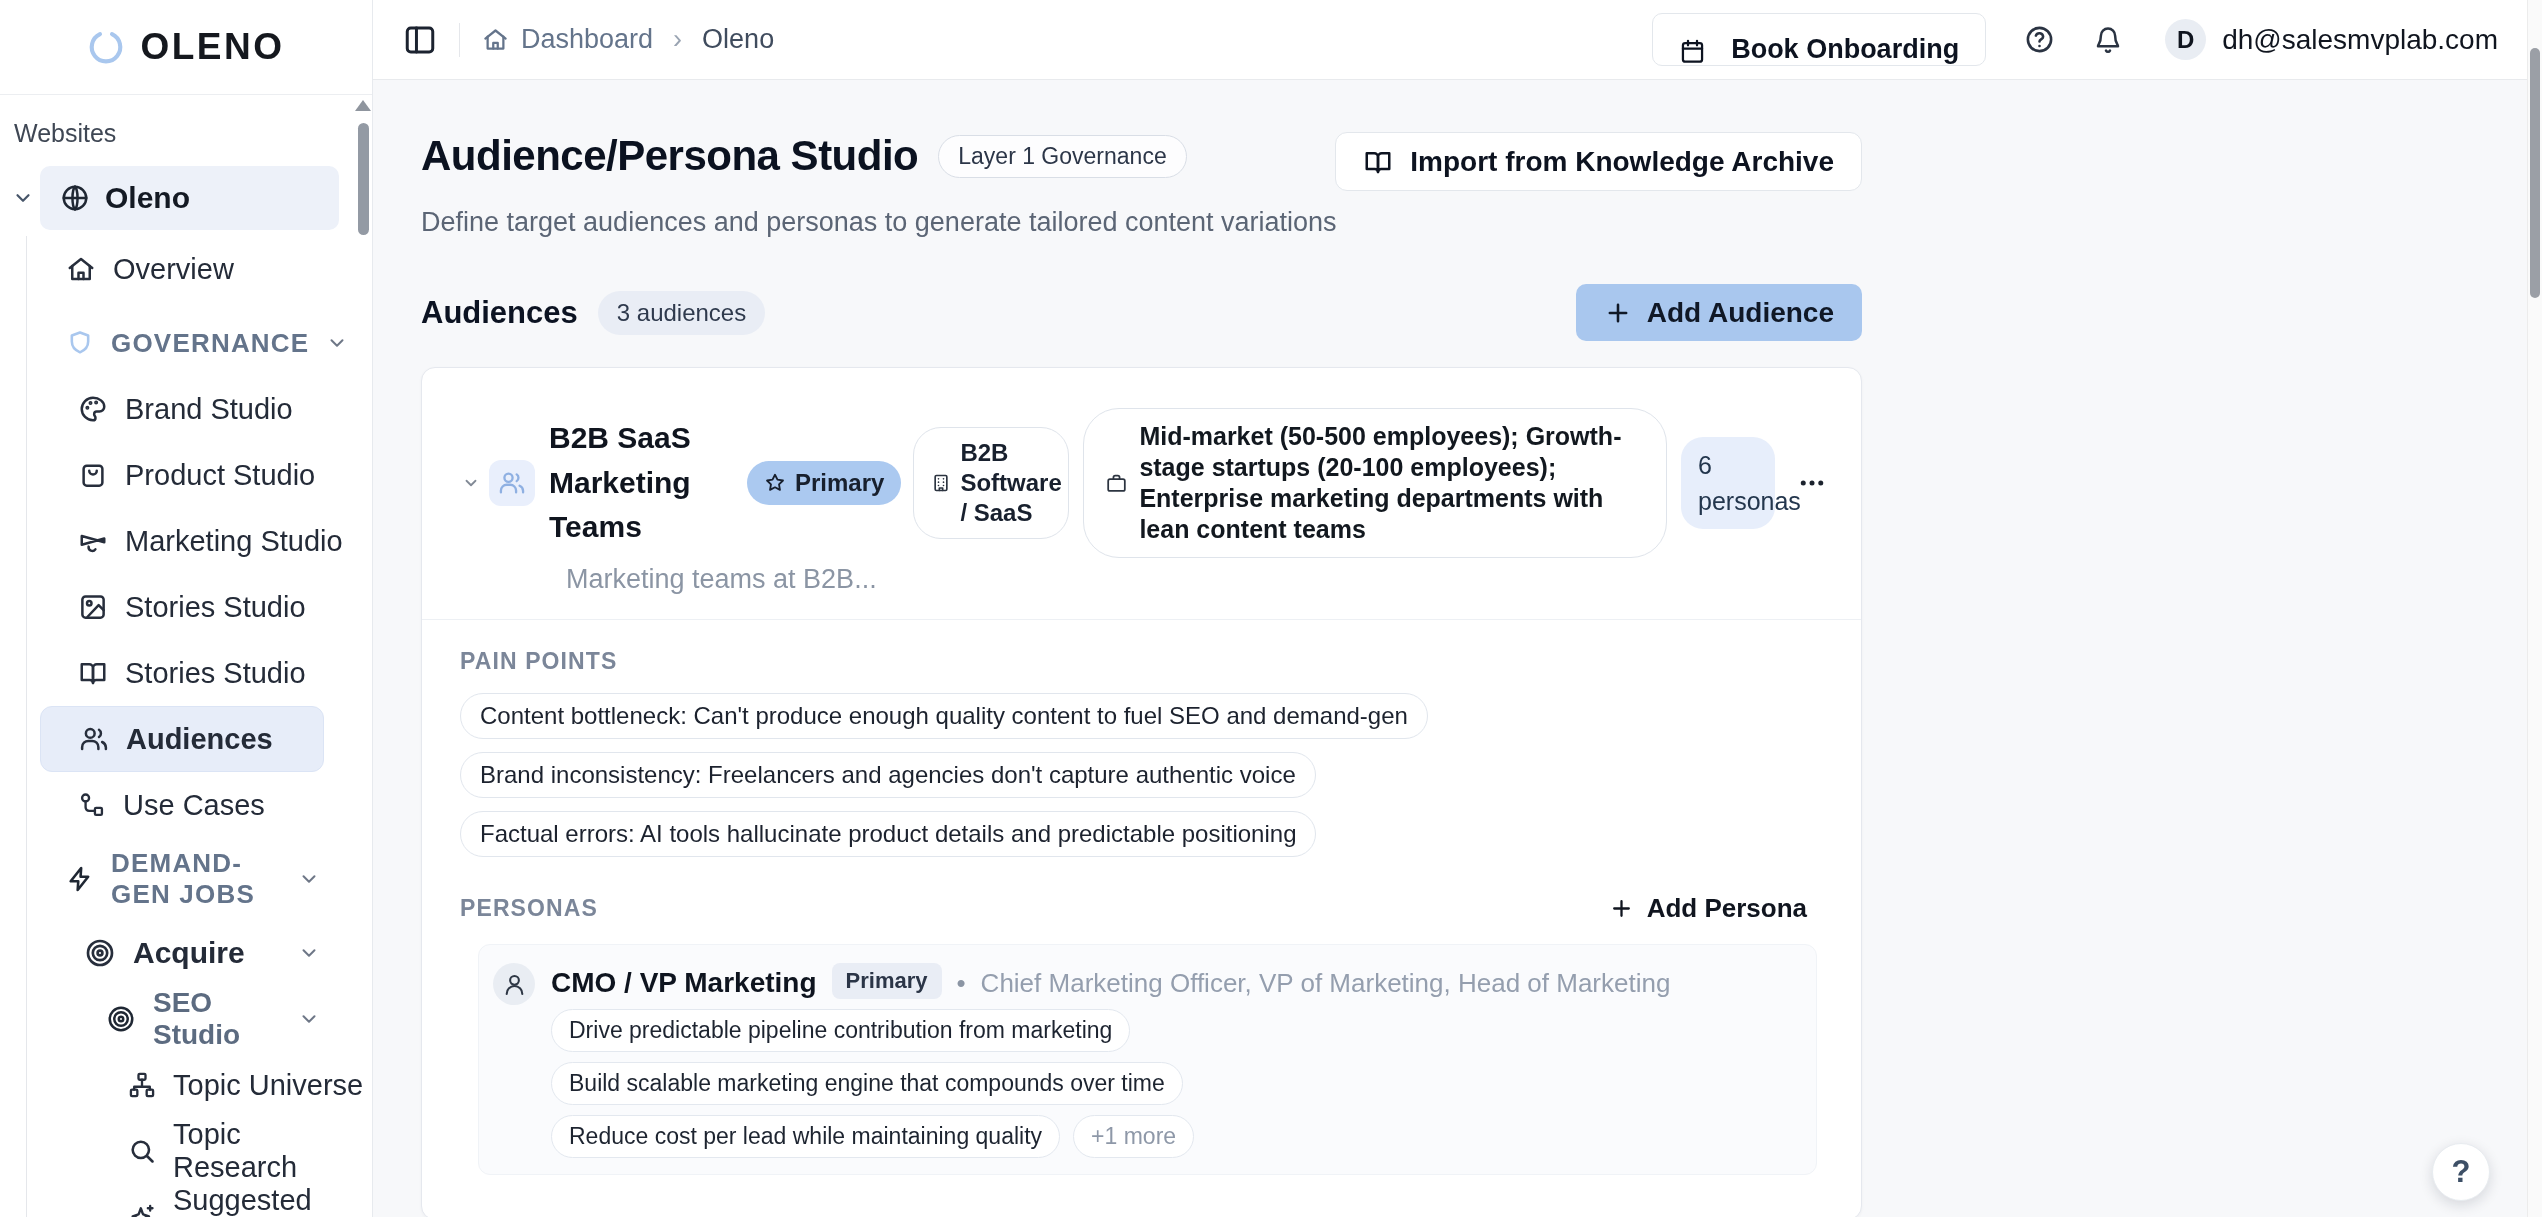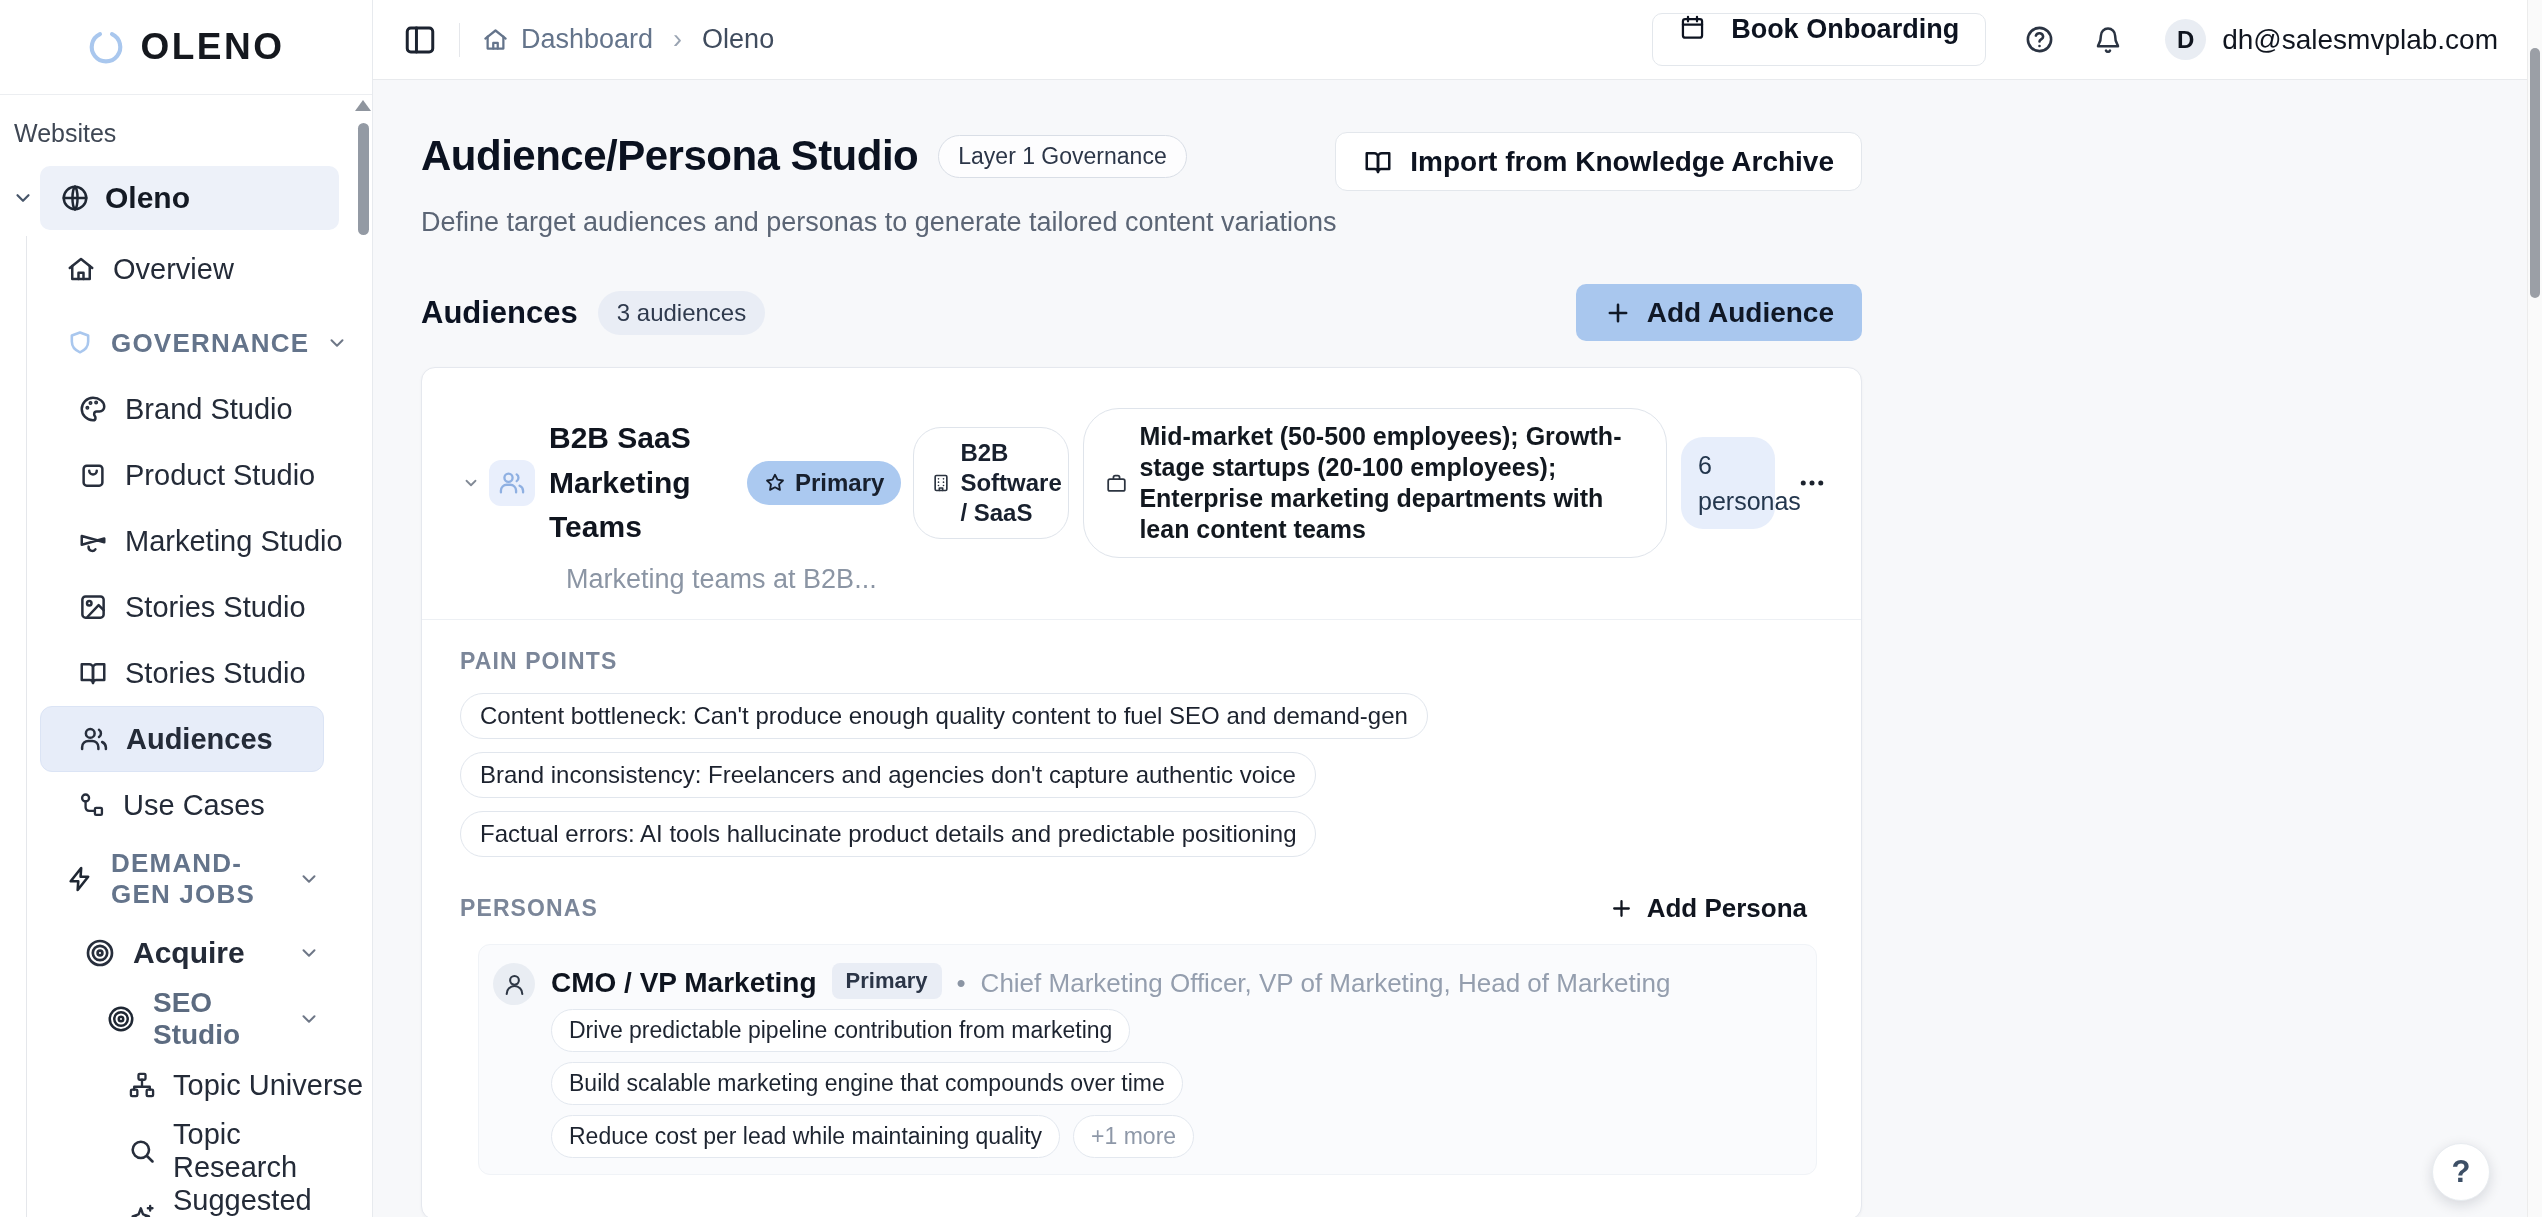--- a/index.html
+++ b/index.html
@@ -42,21 +42,21 @@
 
   
   .main { flex:1; display:flex; flex-direction:column; min-width:0; position:relative; }
   .topbar { height:80px; background:#fff; border-bottom:1px solid #e8eaed; display:flex; align-items:center; padding:0 44px 0 30px; }
   .panel-btn { color:#1c2330; cursor:pointer; }
   .tb-divider { width:1px; height:34px; background:#e5e7eb; margin:0 22px; }
   .crumb { display:flex; align-items:center; gap:12px; color:#64748b; font-size:27px; cursor:pointer; }
   .crumb-sep { color:#9aa4b2; margin:0 8px; }
   .crumb-current { color:#404c5e; font-size:27px; }
   .tb-spacer { flex:1; }
-  .book-btn { display:flex; align-items:flex-start; gap:25px; height:53px; padding:0 26px; background:#fff; border:1px solid #e3e7ec; border-radius:10px; font-size:27px; font-weight:600; color:#0d1320; cursor:pointer; font-family:inherit; }
+  .book-btn { display:flex; align-items:flex-end; gap:25px; height:53px; padding:0 26px; background:#fff; border:1px solid #e3e7ec; border-radius:10px; font-size:27px; font-weight:600; color:#0d1320; cursor:pointer; font-family:inherit; }
   .tb-ic { color:#2a3342; margin-left:38px; cursor:pointer; }
   .avatar { width:41px; height:41px; border-radius:50%; background:#e9edf3; display:flex; align-items:center; justify-content:center; font-size:24px; font-weight:600; color:#10151f; margin-left:42px; cursor:pointer; }
   .tb-email { font-size:28px; color:#10151f; margin-left:16px; }
 
   .content { flex:1; background:#f7f8fa; padding:52px 0 0 48px; overflow:hidden; position:relative; }
   .content-inner { width:1441px; }
   .page-head { display:flex; align-items:flex-start; justify-content:space-between; }
   .title-row { display:flex; align-items:center; gap:20px; }
   .page-title { font-size:42px; font-weight:700; color:#0b1220; letter-spacing:-0.5px; }
   .gov-badge { border:1px solid #d9dee6; border-radius:999px; padding:7px 19px; font-size:23px; color:#2c3648; background:#fdfdfe; white-space:nowrap; }

